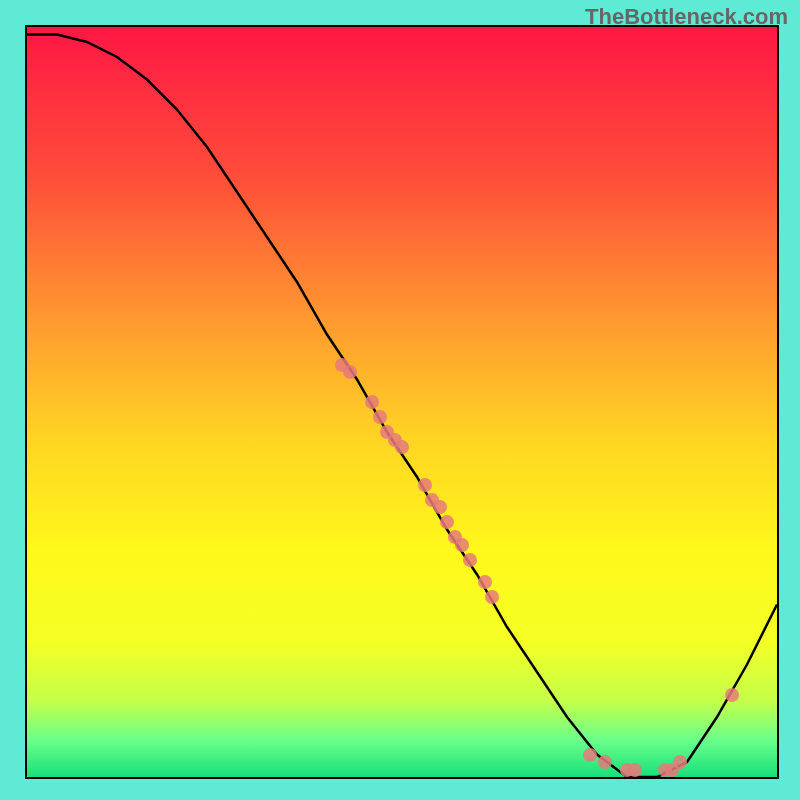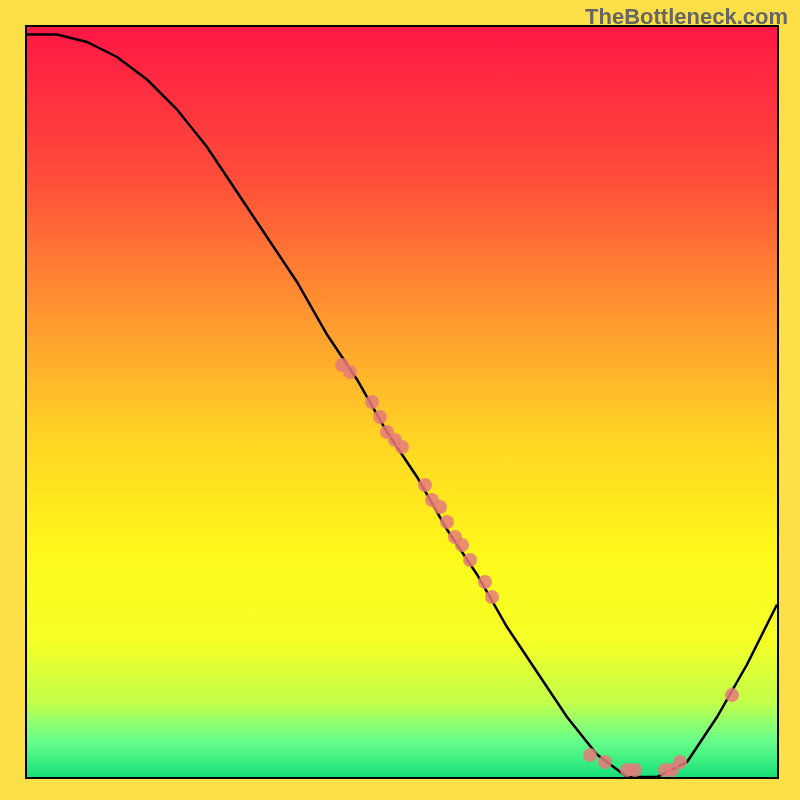--- a/index.html
+++ b/index.html
@@ -7,21 +7,21 @@
     padding: 0;
     width: 800px;
     height: 800px;
     overflow: hidden;
     font-family: Arial, sans-serif;
   }
   .chart-container {
     position: relative;
     width: 800px;
     height: 800px;
-    background: #fde047;
+    background: #5eead4;
   }
   .watermark {
     position: absolute;
     top: 4px;
     right: 12px;
     font-size: 22px;
     font-weight: bold;
     color: #666;
     z-index: 10;
   }

